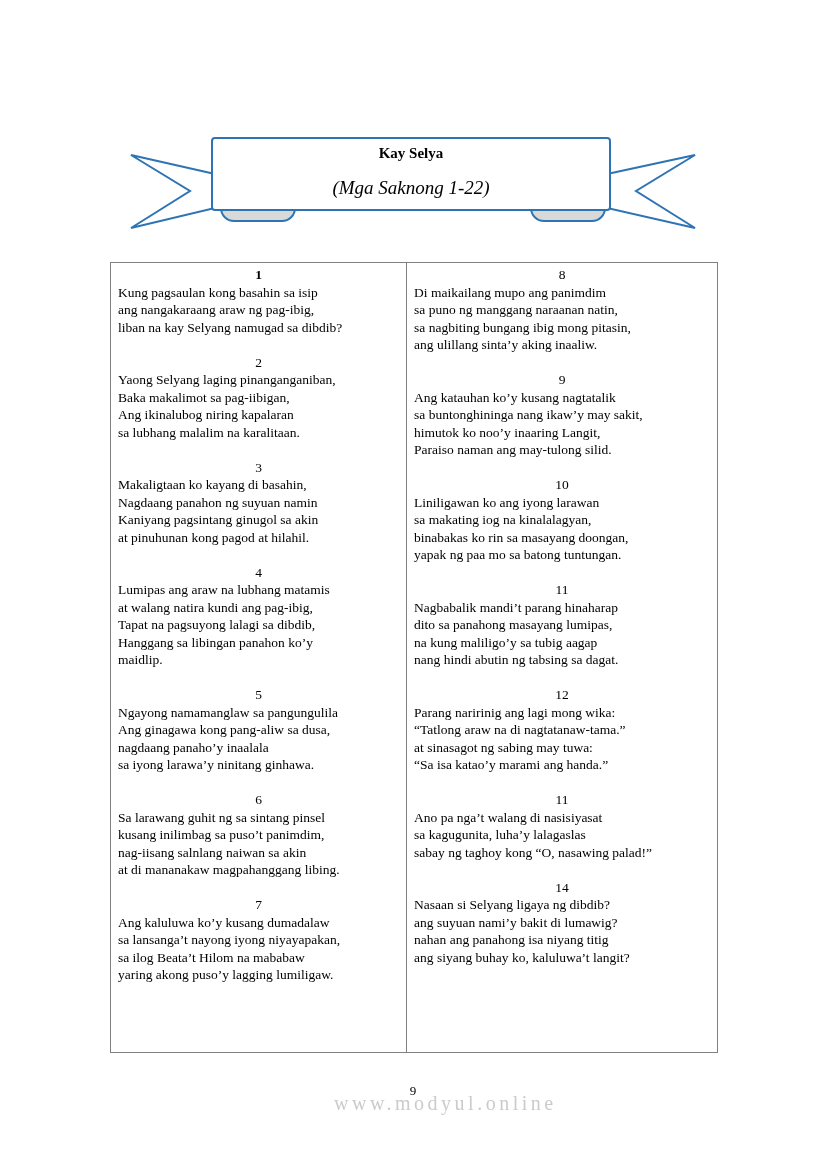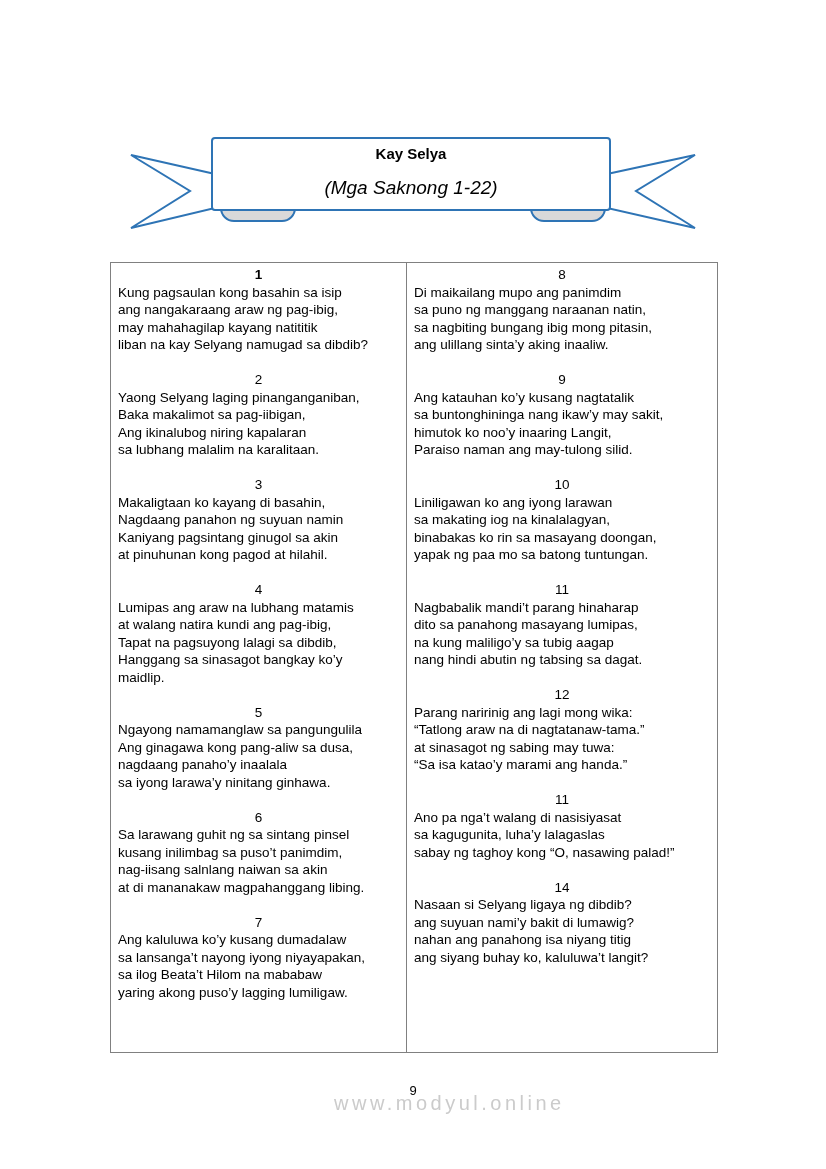--- a/index.html
+++ b/index.html
@@ -2,21 +2,21 @@
 <html><head>
 <meta charset="utf-8">
 <style>
   * { margin: 0; padding: 0; box-sizing: border-box; }
   html, body { background: #ffffff; }
   .page {
     position: relative;
     width: 826px;
     height: 1169px;
     background: #ffffff;
-    font-family: Liberation Sans, sans-serif;
+    font-family: Liberation Serif, serif;
     color: #000000;
     overflow: hidden;
   }
 
   
   .banner-wrap {
     position: absolute;
     left: 0; top: 130px;
     width: 826px; height: 105px;
   }
@@ -87,21 +87,20 @@
     <div class="banner-title">Kay Selya</div>
     <div class="banner-subtitle">(Mga Saknong 1-22)</div>
   </div>
 
   <div class="poem-table">
     <div class="stanza-col left" id="col-left">
         <div class="stanza">
           <div class="stanza-number bold">1</div>
           <div class="stanza-line">Kung pagsaulan kong basahin sa isip</div>
           <div class="stanza-line">ang nangakaraang araw ng pag-ibig,</div>
-          <div class="stanza-line">may mahahagilap kayang natititik</div>
           <div class="stanza-line">liban na kay Selyang namugad sa dibdib?</div>
         </div>
         <div class="stanza">
           <div class="stanza-number">2</div>
           <div class="stanza-line">Yaong Selyang laging pinanganganiban,</div>
           <div class="stanza-line">Baka makalimot sa pag-iibigan,</div>
           <div class="stanza-line">Ang ikinalubog niring kapalaran</div>
           <div class="stanza-line">sa lubhang malalim na karalitaan.</div>
         </div>
         <div class="stanza">
@@ -109,21 +108,21 @@
           <div class="stanza-line">Makaligtaan ko kayang di basahin,</div>
           <div class="stanza-line">Nagdaang panahon ng suyuan namin</div>
           <div class="stanza-line">Kaniyang pagsintang ginugol sa akin</div>
           <div class="stanza-line">at pinuhunan kong pagod at hilahil.</div>
         </div>
         <div class="stanza">
           <div class="stanza-number">4</div>
           <div class="stanza-line">Lumipas ang araw na lubhang matamis</div>
           <div class="stanza-line">at walang natira kundi ang pag-ibig,</div>
           <div class="stanza-line">Tapat na pagsuyong lalagi sa dibdib,</div>
-          <div class="stanza-line">Hanggang sa sinasagot bangkay ko’y</div>
+          <div class="stanza-line">Hanggang sa libingan panahon ko’y</div>
           <div class="stanza-line">maidlip.</div>
         </div>
         <div class="stanza">
           <div class="stanza-number">5</div>
           <div class="stanza-line">Ngayong namamanglaw sa pangungulila</div>
           <div class="stanza-line">Ang ginagawa kong pang-aliw sa dusa,</div>
           <div class="stanza-line">nagdaang panaho’y inaalala</div>
           <div class="stanza-line">sa iyong larawa’y ninitang ginhawa.</div>
         </div>
         <div class="stanza">

